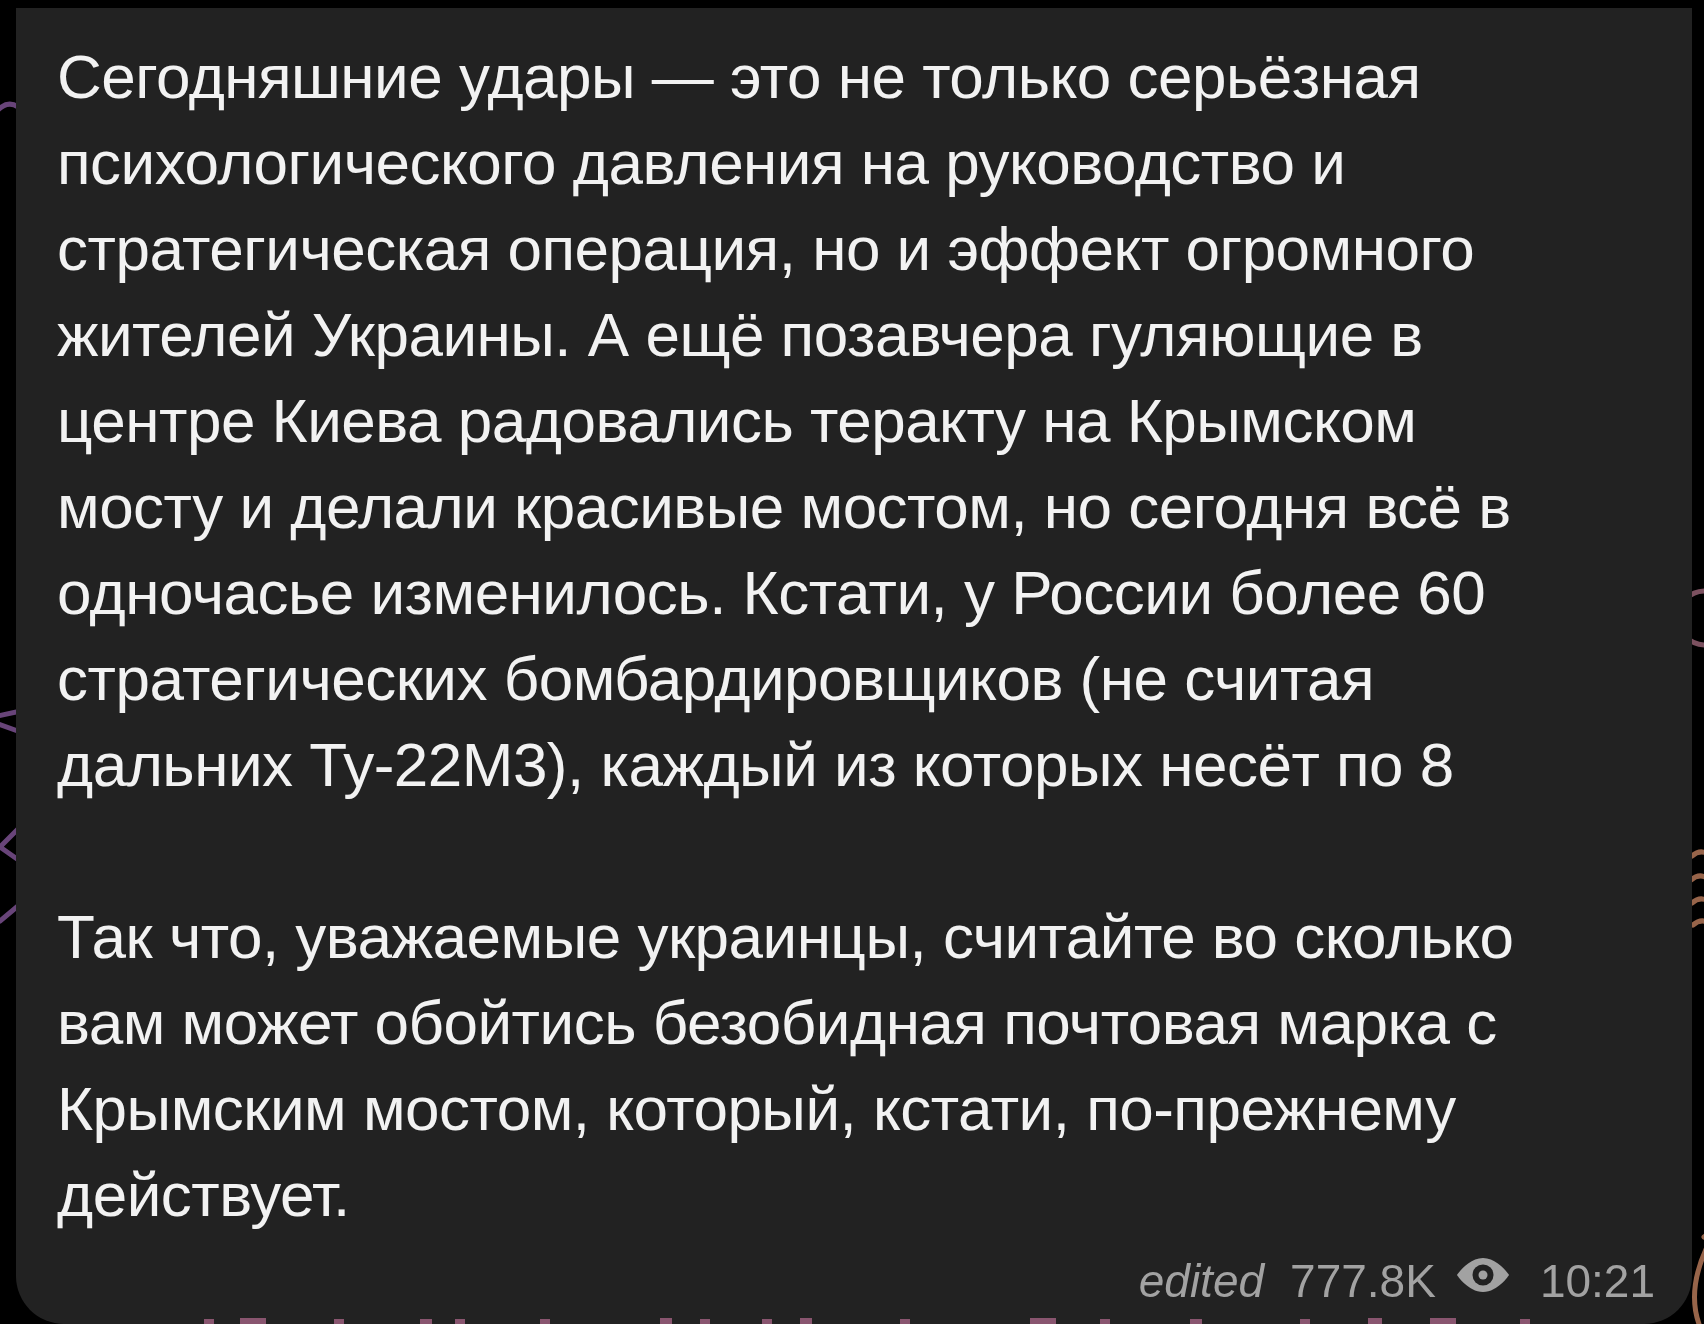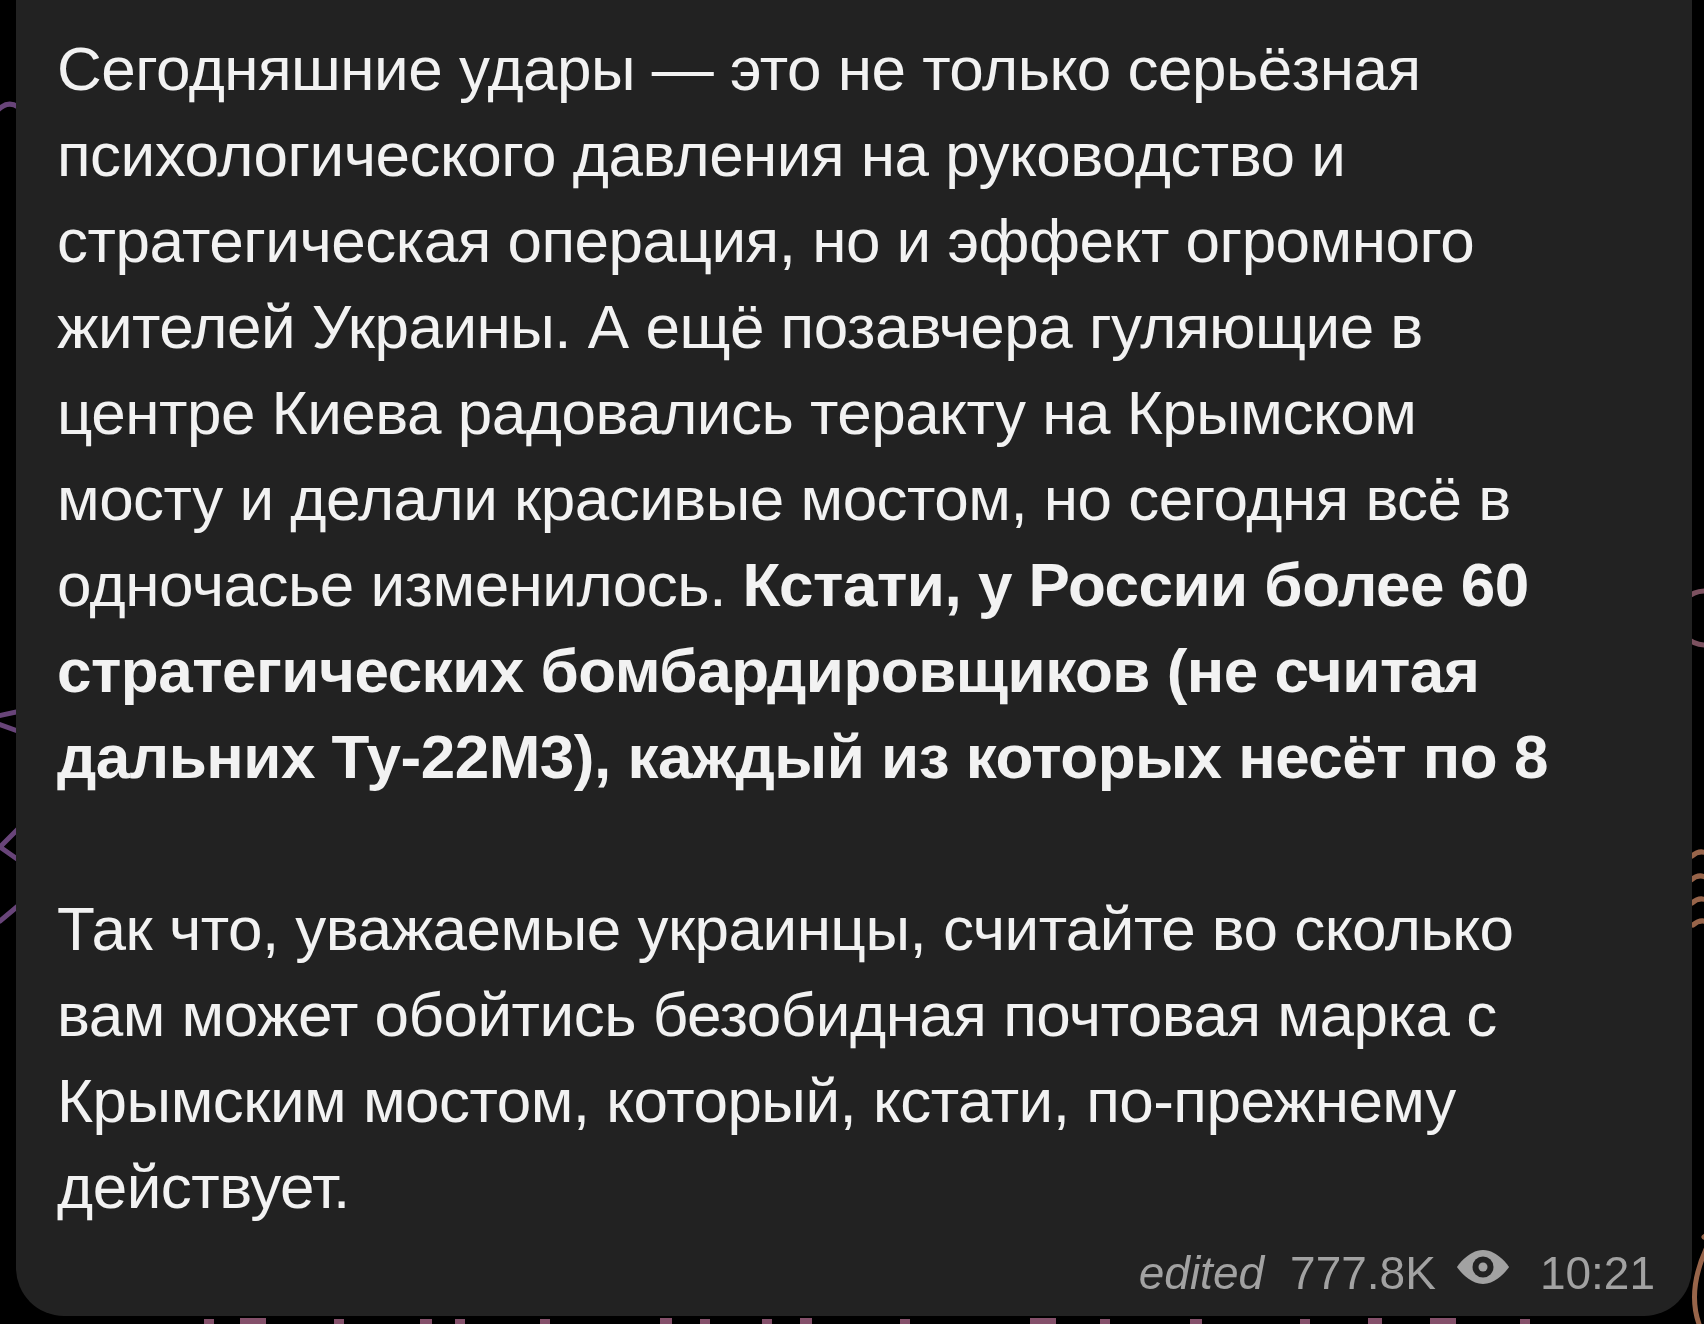--- a/index.html
+++ b/index.html
@@ -5,33 +5,33 @@
   html,body{margin:0;padding:0;background:#000;}
   .stage{
     position:relative;
     width:1704px;height:1324px;
     overflow:hidden;
     background:var(--bg,#000000);
     font-family:"Liberation Sans","DejaVu Sans",sans-serif;
   }
   .bg-pattern{position:absolute;left:0;top:0;width:1704px;height:1324px;}
   .bubble{
-    position:absolute;left:16px;top:0;
+    position:absolute;left:16px;top:8px;
     width:1676px;height:1316px;
     background:var(--bubble,#222222);
     border-radius:0 0 48px 48px;
   }
   .msg-text{
     position:absolute;left:41px;top:26px;
     color:var(--text,#f2f2f2);
     font-size:62px;line-height:86px;letter-spacing:-0.5px;
   }
   .line{white-space:nowrap;height:86px;}
   .line.blank{height:86px;}
-  .line .bold{font-weight:700;}
+  .line .bold{font-weight:400;}
   .meta{
     position:absolute;right:37px;bottom:16px;
     display:flex;align-items:flex-start;
     color:var(--meta,#a2a2a2);
     font-size:46px;
   }
   .meta .edited{font-style:italic;margin-right:26px;}
   .meta .views{margin-right:18px;}
   .meta .eye{width:58px;height:42px;margin-right:28px;}
   .next-clip{position:absolute;left:0;top:1316px;width:1704px;height:8px;}

